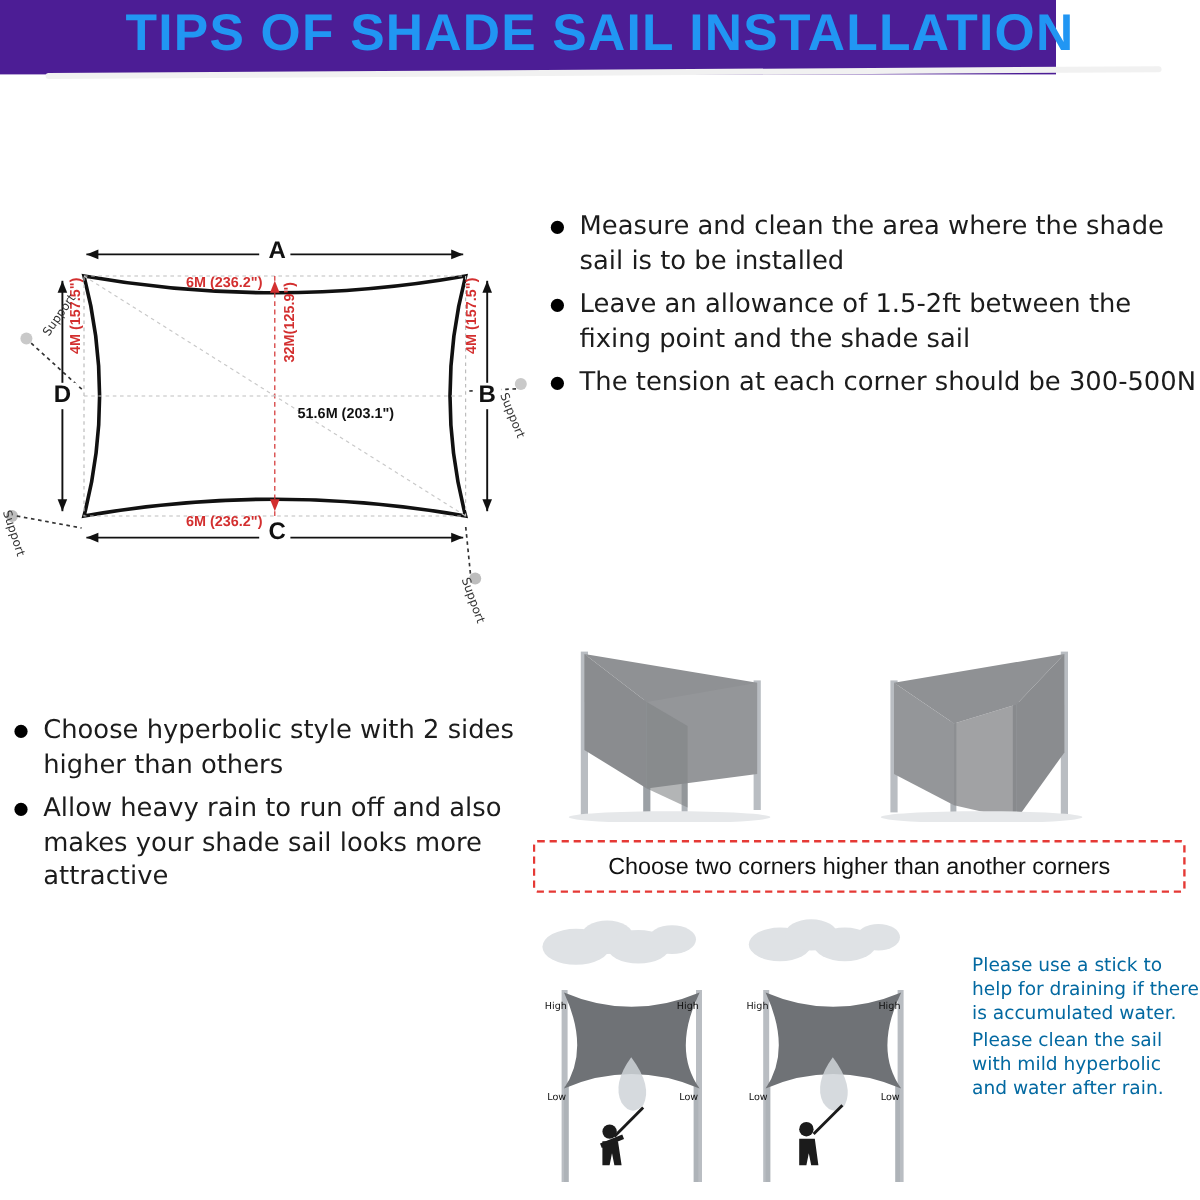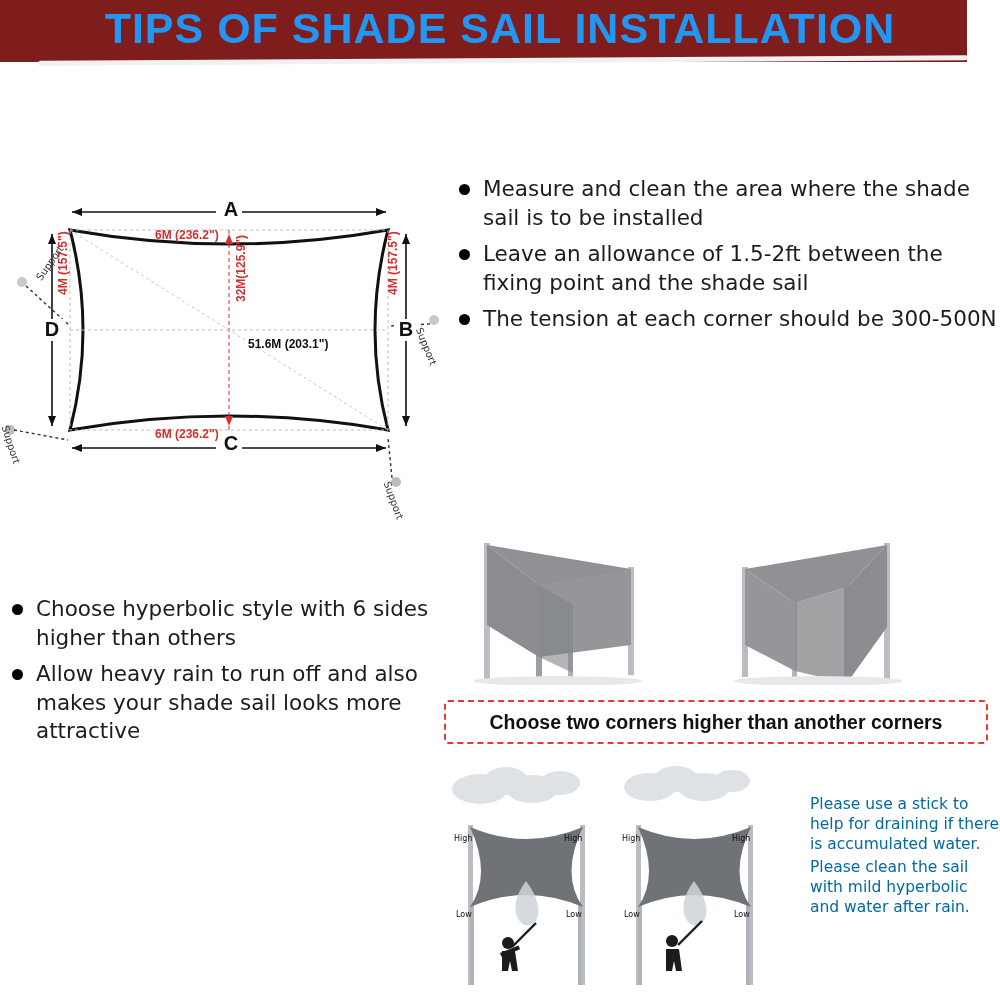--- a/index.html
+++ b/index.html
@@ -7,22 +7,22 @@
     width:1000px;height:1000px;
     background:#fff;
     font-family:"DejaVu Sans", sans-serif;
     position:relative;
     overflow:hidden;
   }
   .root{position:relative;width:1000px;height:1000px;}
 
   
   .header{
-    position:absolute;left:0;top:0;width:967px;height:62px;
-    background:#7f1d1d;
+    position:absolute;left:0;top:0;width:880px;height:62px;
+    background:#4c1d95;
   }
   .header-title{
     position:absolute;left:0;top:4px;width:1000px;
     text-align:center;
     font-family:"Liberation Sans", sans-serif;
     font-size:43px;
     font-weight:700;
     letter-spacing:1px;
     color:#2196f3;
     white-space:nowrap;
@@ -68,21 +68,21 @@
 
   
   .callout{
     position:absolute;left:444px;top:700px;width:540px;height:40px;
     border:2px dashed #e53935;
     border-radius:4px;
     display:flex;align-items:center;justify-content:center;
   }
   .callout span{
     font-family:"Liberation Sans", sans-serif;
-    font-weight:700;
+    font-weight:400;
     font-size:19.5px;
     color:#111;
     white-space:nowrap;
   }
 
   
   .scenes{position:absolute;left:440px;top:755px;width:370px;height:240px;}
 
   
   .note{
@@ -174,21 +174,21 @@
   <div class="tips-top">
     <ul class="bullets">
       <li>Measure and clean the area where the shade sail is to be installed</li>
       <li>Leave an allowance of 1.5-2ft between the fixing point and the shade sail</li>
       <li>The tension at each corner should be 300-500N</li>
     </ul>
   </div>
 
   <div class="tips-bottom">
     <ul class="bullets">
-      <li>Choose hyperbolic style with 6 sides higher than others</li>
+      <li>Choose hyperbolic style with 2 sides higher than others</li>
       <li>Allow heavy rain to run off and also makes your shade sail looks more attractive</li>
     </ul>
   </div>
 
   <div class="canopies">
     <svg width="560" height="180" viewBox="0 0 560 180" xmlns="http://www.w3.org/2000/svg">
 
       <g>
 
         <rect x="44" y="38" width="6" height="140" fill="#b9bdc2"></rect>

